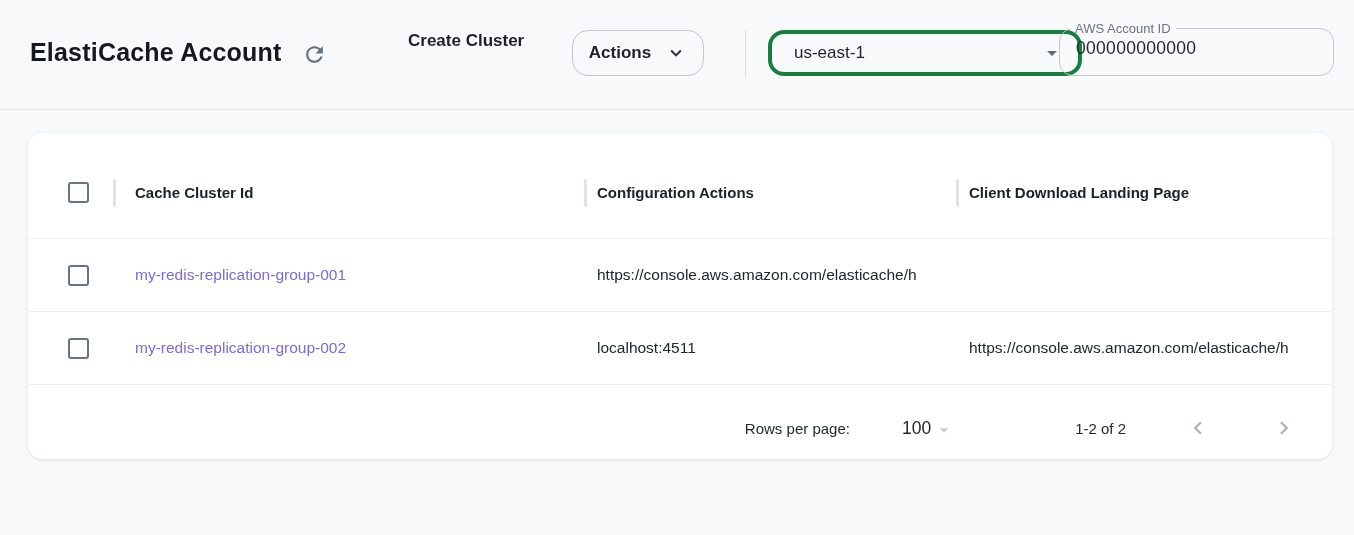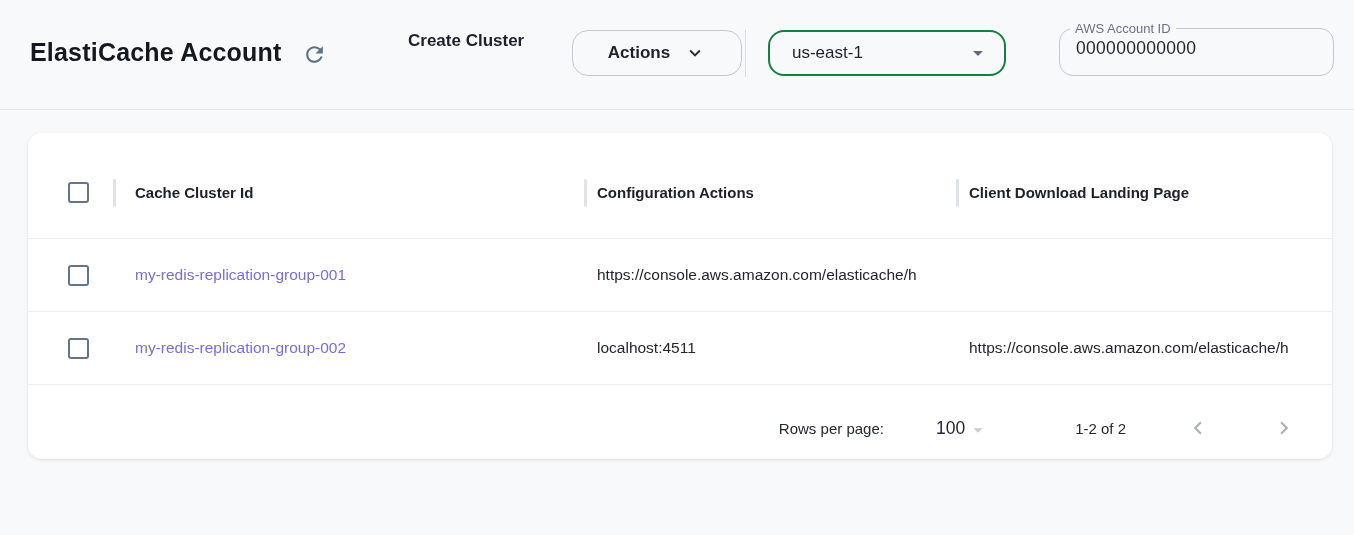--- a/index.html
+++ b/index.html
@@ -33,39 +33,39 @@
 
   .text-btn {
     position: absolute; left: 396px; top: 16px;
     height: 50px; padding: 0 12px;
     background: none; border: none; cursor: pointer;
     font-family: "Liberation Sans", sans-serif;
     font-size: 17px; font-weight: 700; color: #1c212b;
   }
   .actions-btn {
     position: absolute; left: 572px; top: 30px;
-    width: 170px; height: 46px;
+    width: 132px; height: 46px;
     background: transparent;
     border: 1px solid #c3c7cf; border-radius: 16px;
     cursor: pointer;
     display: flex; align-items: center; justify-content: center; gap: 14px;
     font-family: "Liberation Sans", sans-serif;
     font-size: 17px; font-weight: 700; color: #1c212b;
   }
   .actions-btn svg { width: 22px; height: 22px; fill: #2a2f38; }
 
   .topbar-divider {
     position: absolute; left: 745px; top: 30px;
     width: 1px; height: 47px; background: #d9dce1;
   }
 
   .region-select {
     position: absolute; left: 768px; top: 30px;
-    width: 238px; height: 46px;
-    border: 2px solid #15803d; border-radius: 16px;
+    width: 314px; height: 46px;
+    border: 4px solid #15803d; border-radius: 16px;
     background: transparent; cursor: pointer;
     display: flex; align-items: center;
     padding: 0 14px 0 22px;
     font-size: 17px; color: #1c212b;
   }
   .region-select .grow { flex: 1; }
   .region-select svg { width: 24px; height: 24px; fill: #5f6b7a; }
 
   .account-fieldset {
     position: absolute; left: 1059px; top: 21px;
@@ -127,21 +127,21 @@
     padding-right: 28px;
     gap: 28px;
   }
   .rpp-label { font-size: 15px; color: #232833; }
   .page-size {
     margin-left: 24px;
     display: flex; align-items: flex-end; gap: 2px; cursor: pointer;
   }
   .page-size .value { font-size: 17.5px; color: #232833; }
   .page-size svg { width: 22px; height: 22px; fill: #c9cdd3; margin-bottom: -2px; }
-  .range-label { margin-left: 58px; font-size: 15px; color: #232833; }
+  .range-label { margin-left: 92px; font-size: 15px; color: #232833; }
   .nav-btn {
     margin-left: 24px;
     width: 40px; height: 40px;
     background: none; border: none; border-radius: 50%;
     display: flex; align-items: center; justify-content: center;
     cursor: default;
   }
   .nav-btn svg { width: 26px; height: 26px; fill: #abb1b9; }
   .nav-btn.next { margin-left: 18px; }
 </style>

